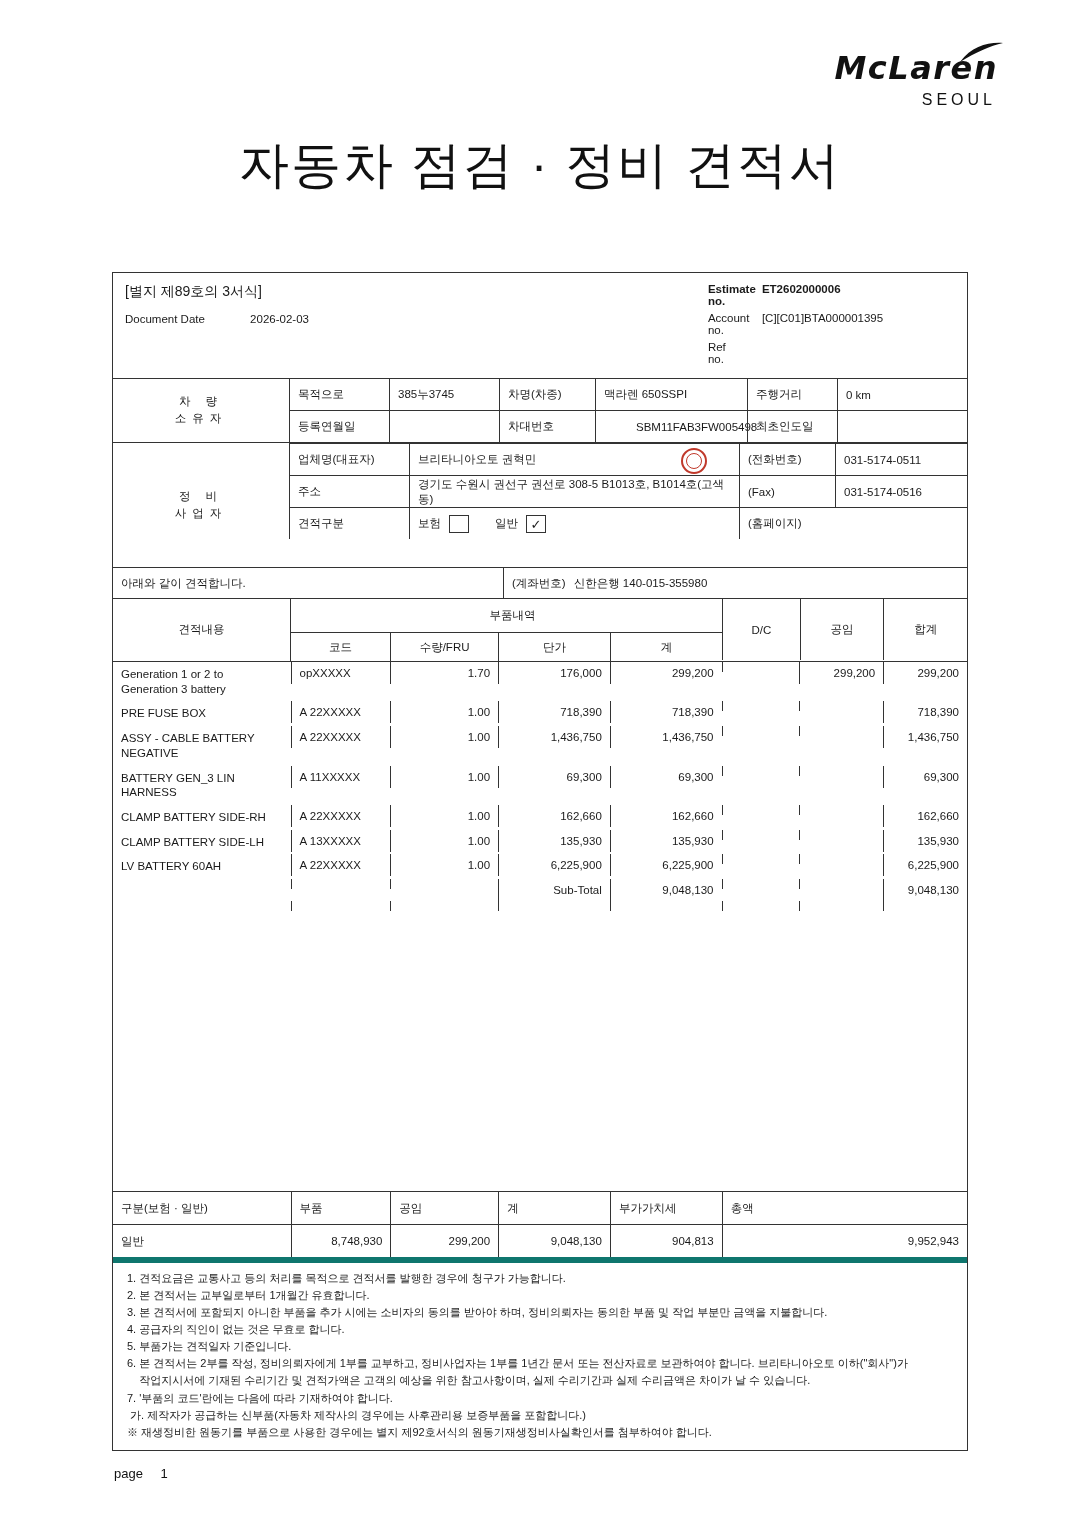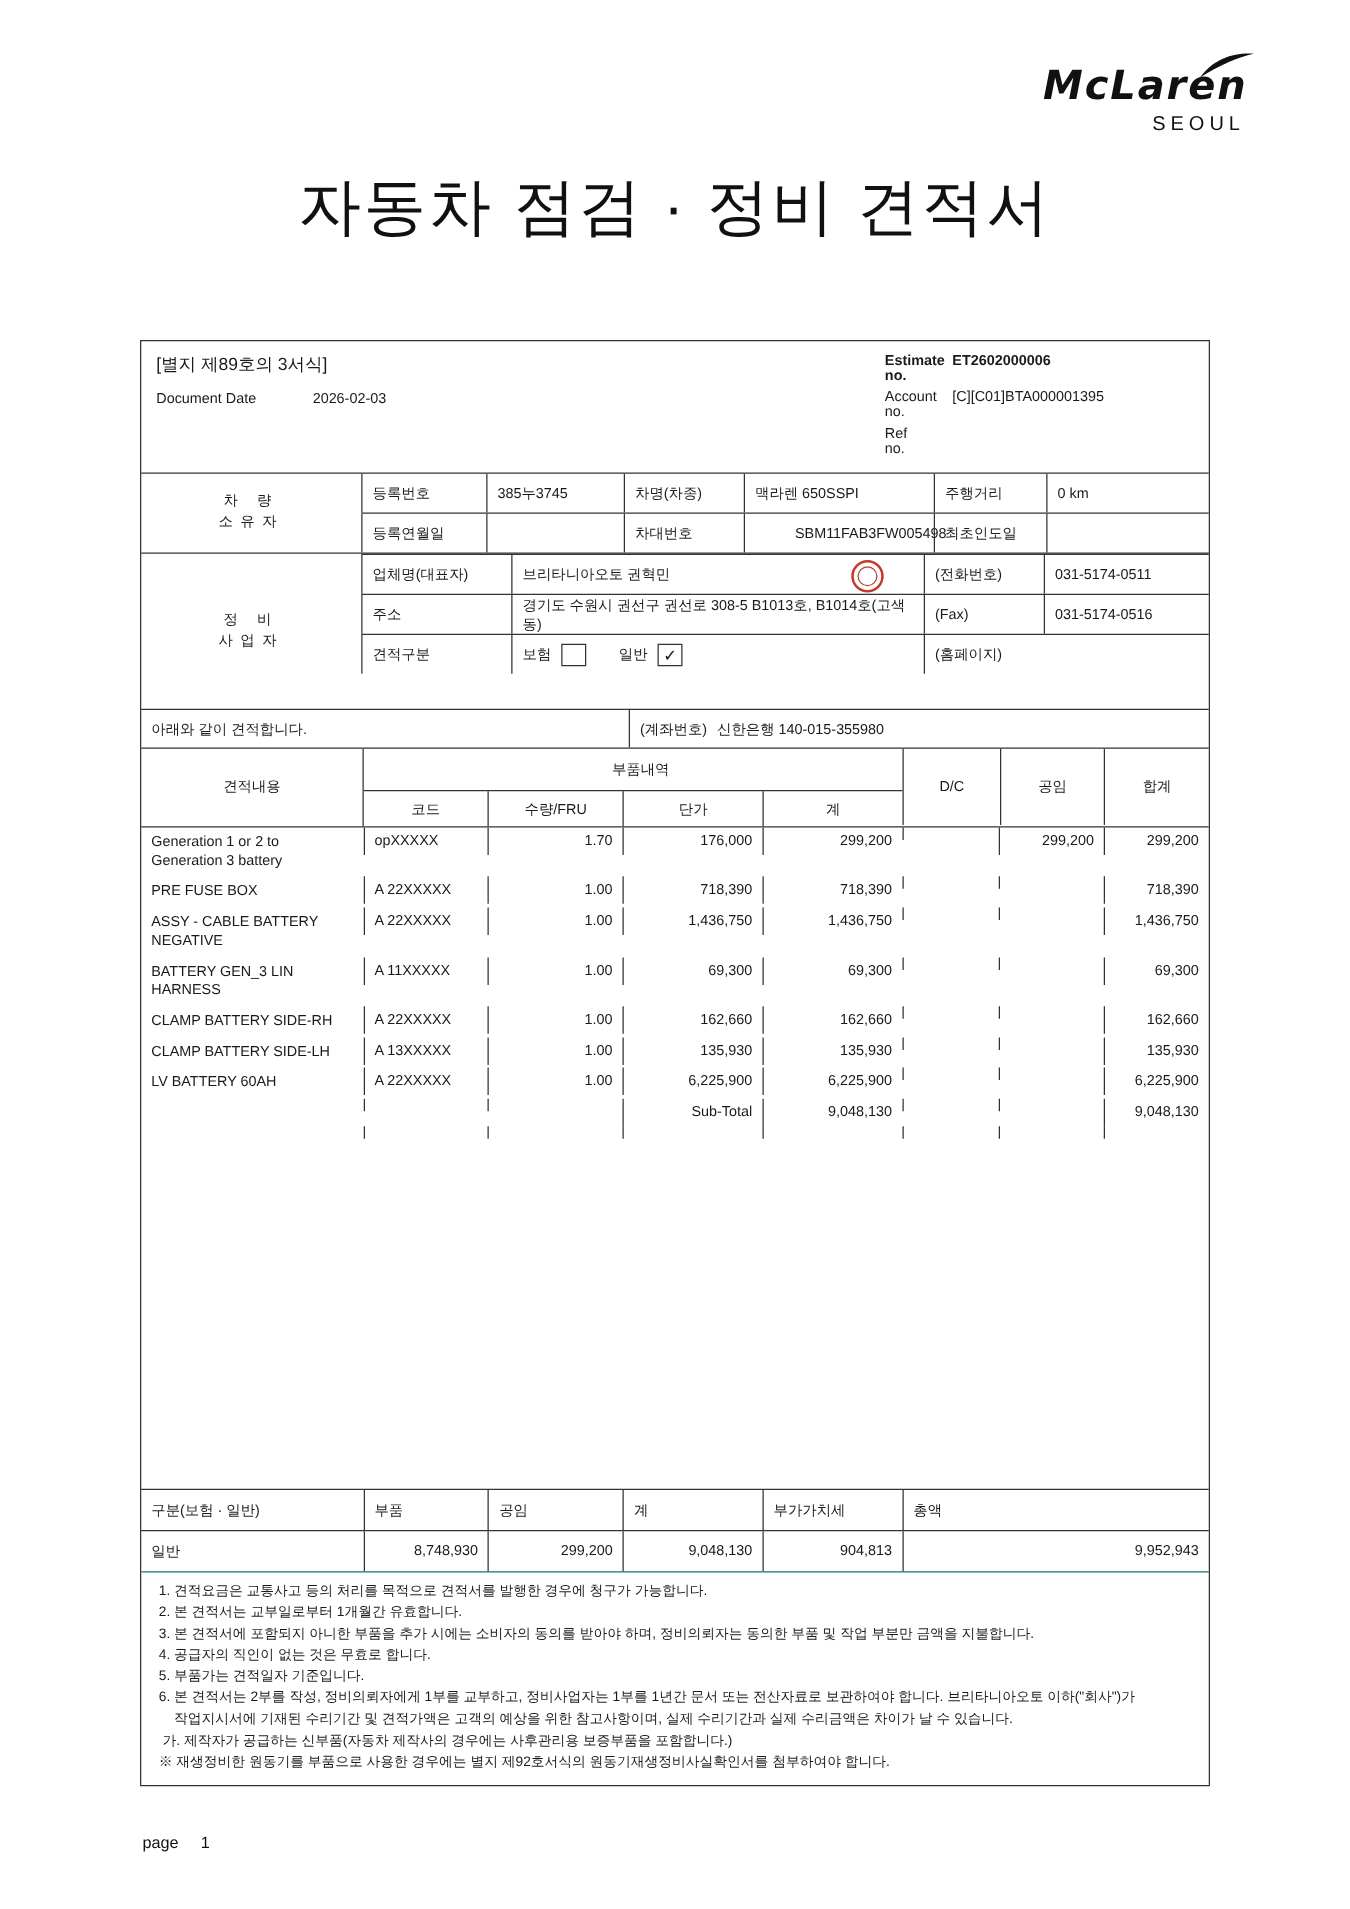--- a/index.html
+++ b/index.html
@@ -163,21 +163,21 @@
   .legal .dateline { text-align: center; margin-bottom: 10px; }
   .sigrow { display: flex; align-items: center; font-size: 11.5px; padding-bottom: 6px;}
   .sigrow .s1 { width: 80px; }
   .sigrow .s2 { width: 120px; }
   .sigrow .s3 { width: 175px; }
   .sigrow .s4 { width: 175px; }
   .sigrow .s5 { width: 80px; }
   .sigrow .s6 { width: 50px; }
 
   .notes {
-    border-top: 1px solid #0f766e;
+    border-top: 6px solid #0f766e;
     padding: 7px 12px 9px 14px;
     font-size: 11px;
     line-height: 1.55;
   }
   .notes div { white-space: pre; }
 
   
   .stamp {
     border-radius: 50%;
     border: 2px solid #c0392b;
@@ -283,21 +283,21 @@
       </div>
     </div>
 
     <div class="row bt">
       <div class="cell lbl-col" style="height:62px;">
         <div>차 량</div>
         <div>소유자</div>
       </div>
       <div style="flex:1;">
         <div class="row f-r">
-          <div class="cell bl" style="width:100px;">등록번호</div>
+          <div class="cell bl" style="width:100px;">목적으로</div>
           <div class="cell bl" style="width:110px;">385누3745</div>
           <div class="cell bl" style="width:96px;text-align:right;">차명(차종)</div>
           <div class="cell bl" style="width:152px;">맥라렌 650SSPI</div>
           <div class="cell bl" style="width:90px;">주행거리</div>
           <div class="cell bl" style="flex:1;">0 km</div>
         </div>
         <div class="row f-r bt">
           <div class="cell bl" style="width:100px;">등록연월일</div>
           <div class="cell bl" style="width:110px;"></div>
           <div class="cell bl" style="width:96px;">차대번호</div>
@@ -503,20 +503,21 @@
 
 
     <div class="notes">
       <div>1. 견적요금은 교통사고 등의 처리를 목적으로 견적서를 발행한 경우에 청구가 가능합니다.</div>
       <div>2. 본 견적서는 교부일로부터 1개월간 유효합니다.</div>
       <div>3. 본 견적서에 포함되지 아니한 부품을 추가 시에는 소비자의 동의를 받아야 하며, 정비의뢰자는 동의한 부품 및 작업 부분만 금액을 지불합니다.</div>
       <div>4. 공급자의 직인이 없는 것은 무효로 합니다.</div>
       <div>5. 부품가는 견적일자 기준입니다.</div>
       <div>6. 본 견적서는 2부를 작성, 정비의뢰자에게 1부를 교부하고, 정비사업자는 1부를 1년간 문서 또는 전산자료로 보관하여야 합니다. 브리타니아오토 이하("회사")가</div>
       <div>    작업지시서에 기재된 수리기간 및 견적가액은 고객의 예상을 위한 참고사항이며, 실제 수리기간과 실제 수리금액은 차이가 날 수 있습니다.</div>
+      <div>7. '부품의 코드'란에는 다음에 따라 기재하여야 합니다.</div>
       <div> 가. 제작자가 공급하는 신부품(자동차 제작사의 경우에는 사후관리용 보증부품을 포함합니다.)</div>
       <div>※ 재생정비한 원동기를 부품으로 사용한 경우에는 별지 제92호서식의 원동기재생정비사실확인서를 첨부하여야 합니다.</div>
     </div>
   </div>
 
   <div class="pagefoot">
     <span style="margin-left:0;">page</span>
     <span>1</span>
   </div>
 </div>

